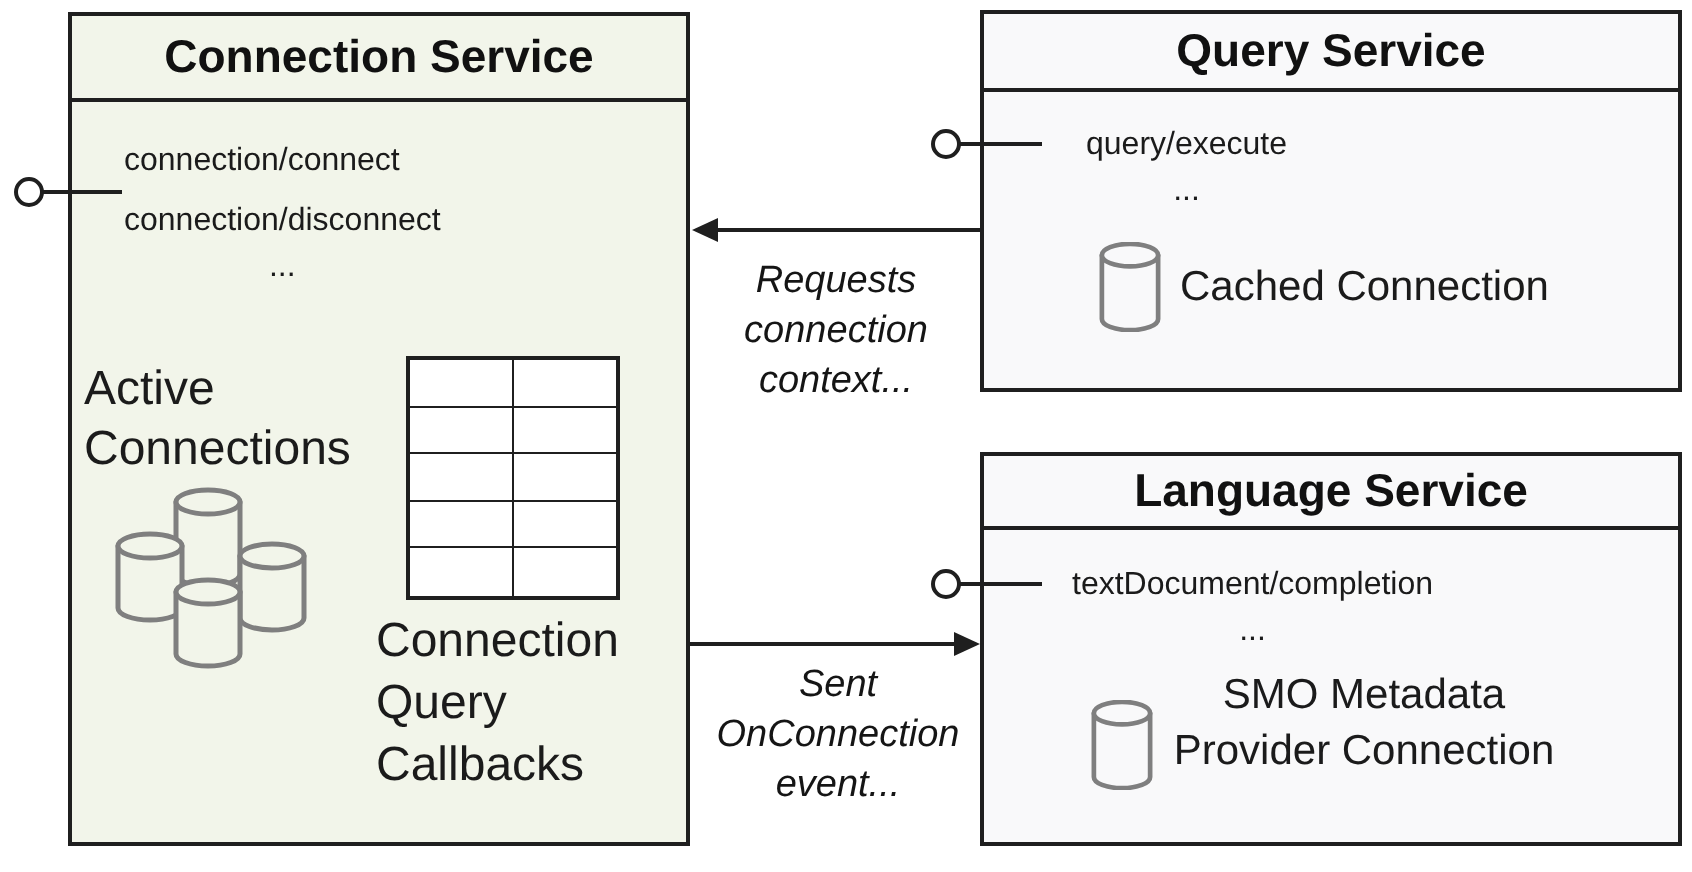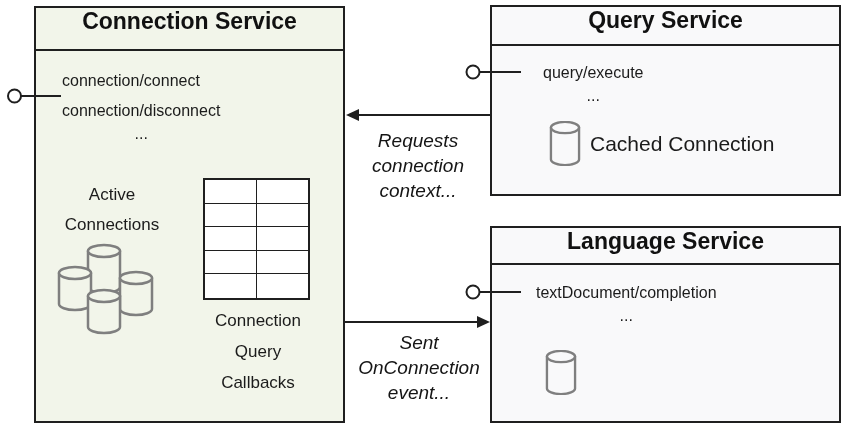--- a/index.html
+++ b/index.html
@@ -8,32 +8,32 @@
     font-family:"Liberation Sans",sans-serif;color:var(--text,#1b1b1b);
     overflow:hidden;
   }
   .box{position:absolute;box-sizing:border-box;border:2px solid var(--border,#1f1f1f);}
   .box-conn{left:34px;top:6px;width:311px;height:417px;background:var(--connection-fill,#f2f5ea);}
   .box-query{left:490px;top:5px;width:351px;height:191px;background:var(--service-fill,#f9f9fa);}
   .box-lang{left:490px;top:226px;width:351px;height:197px;background:var(--service-fill,#f9f9fa);padding-left:12px;}
   .box-header{
     position:absolute;left:0;right:0;top:0;
     border-bottom:2px solid var(--border,#1f1f1f);
-    display:flex;justify-content:center;
+    display:flex;align-items:center;justify-content:center;
     font-weight:bold;font-size:23px;color:#111;
   }
   .box-conn .box-header{height:41px;}
   .box-query .box-header{height:37px;}
   .box-lang .box-header{height:35px;}
   .methods{position:absolute;font-size:16px;line-height:30px;width:max-content;white-space:nowrap;}
   .methods .ell{line-height:15px;text-align:center;}
   .m-conn{left:26px;top:58px;}
   .m-query{left:36px;top:51px;margin-left:15px;}
   .m-lang{left:44px;top:50px;}
-  .lbl{position:absolute;text-align:center;font-size:17px;line-height:30px;}
+  .lbl{position:absolute;text-align:left;font-size:24px;line-height:30px;}
   .lbl-active{left:6px;top:172px;width:140px;}
   .lbl-callbacks{left:152px;top:297px;width:140px;line-height:31px;}
   .lbl-cache{position:absolute;left:98px;top:124px;font-size:21px;line-height:26px;white-space:nowrap;}
   .lbl-smo{position:absolute;left:90px;top:106px;width:200px;text-align:center;font-size:21px;line-height:28px;}
   .cluster-svg{position:absolute;left:20px;top:232px;}
   .cyl-query{position:absolute;left:57px;top:114px;}
   .cyl-lang{position:absolute;left:53px;top:122px;}
   .cyl{stroke:var(--icon-stroke,#7f7f7f);stroke-width:2.5;stroke-linejoin:round;}
   .cyl-green{fill:var(--connection-fill,#f2f5ea);}
   .cyl-white{fill:var(--service-fill,#f9f9fa);}
@@ -135,20 +135,24 @@
     <div class="methods m-lang">
       <div>textDocument/completion</div>
       <div class="ell">...</div>
     </div>
     <svg class="cyl-lang" width="32" height="45" viewBox="0 0 34 48">
       <g class="cyl cyl-white">
         <path d="M2,7 L2,41 A15 6 0 0 0 32,41 L32,7 Z"></path>
         <ellipse cx="17" cy="7" rx="15" ry="6"></ellipse>
       </g>
     </svg>
+    <div class="lbl-smo">
+      <div>SMO Metadata</div>
+      <div>Provider Connection</div>
+    </div>
   </div>
 
   <div class="edge-label edge-requests">
     <div>Requests</div>
     <div>connection</div>
     <div>context...</div>
   </div>
   <div class="edge-label edge-sent">
     <div>Sent</div>
     <div>OnConnection</div>

